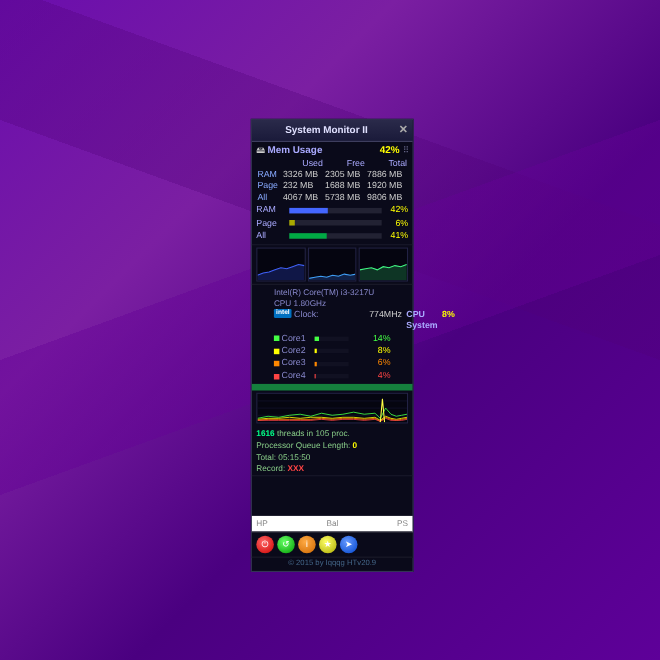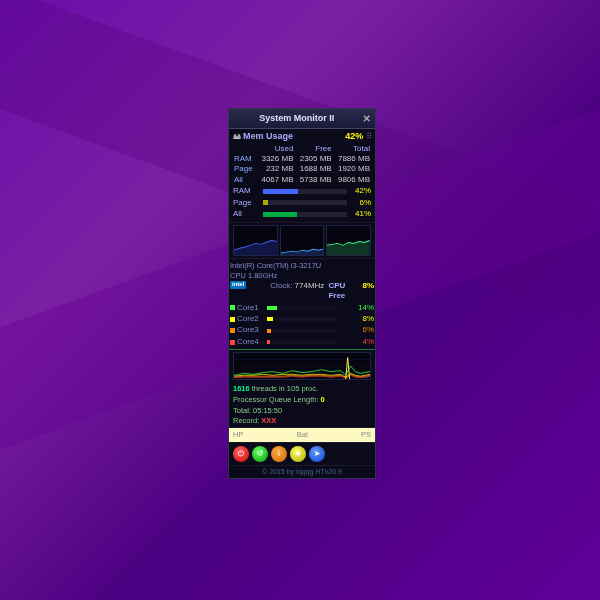--- a/index.html
+++ b/index.html
@@ -103,21 +103,21 @@
       color: #cccccc;
       margin-bottom: 1px;
     }
     .mem-table th {
       color: #aaaaff;
       font-weight: normal;
       text-align: right;
       padding: 0 1px;
     }
     .mem-table td {
-      text-align: right;
+      text-align: left;
       padding: 0 1px;
       color: #cccccc;
     }
     .mem-table td:first-child {
       text-align: left;
       color: #88aaff;
     }
 
     
     .bar-row {
@@ -161,22 +161,22 @@
     .graph-box {
       flex: 1;
       background: #050510;
       border: 1px solid #222244;
       position: relative;
       overflow: hidden;
     }
 
     
     .cpu-info {
-      padding: 2px 1px 1px;
-      border-bottom: 1px solid #15803d;
+      padding: 2px 20px 1px;
+      border-bottom: 6px solid #15803d;
       font-size: 8px;
       color: #aaaaff;
     }
     .cpu-model {
       color: #8888cc;
       font-size: 7.5px;
     }
     .cpu-clock-row {
       display: flex;
       align-items: flex-start;
@@ -263,22 +263,23 @@
     .uptime-line { color: #88cc88; }
     .record-line { color: #88cc88; }
     .record-val { color: #ff4444; font-weight: bold; }
 
     
     .bottom-bar {
       display: flex;
       align-items: center;
       justify-content: space-between;
       padding: 2px 4px;
-      background: #fef9c3;
+      background: #ffffff;
       border-bottom: 1px solid #1a1a2a;
+      margin-top: 36px;
     }
     .bottom-label {
       color: #888;
       font-size: 7.5px;
     }
 
     
     .buttons-row {
       display: flex;
       align-items: center;
@@ -413,24 +414,24 @@
     </div>
   </div>
 
   <div class="cpu-info">
     <div class="cpu-model">Intel(R) Core(TM) i3-3217U</div>
     <div class="cpu-clock-row">
       <span class="cpu-model">CPU 1.80GHz</span>
     </div>
     <div class="cpu-clock-row">
       <span class="intel-badge">intel</span>
-      <span style="color:#8888cc; font-size:8px;margin-left:22px;">Clock:</span>
-      <span style="color:#cccccc; font-size:8px;">774MHz</span>
+      <span style="color:#8888cc; font-size:8px;">Clock:</span>
+      <span style="color:#cccccc; font-size:8px;margin-left:44px;">774MHz</span>
       <div style="flex:1"></div>
-      <span class="cpu-usage-label" style="font-size:8px;">CPU Free</span>
+      <span class="cpu-usage-label" style="font-size:8px;">CPU System</span>
       <span style="margin-left:2px;" class="cpu-usage-pct">8%</span>
     </div>
 
     <div id="cores-container">
         <div class="core-row">
       <div class="core-dot" style="background:#44ff44"></div>
       <span class="core-name">Core1</span>
       <div class="core-bar-track">
         <div class="core-bar-fill" style="width:14%;background:#44ff44"></div>
       </div>

